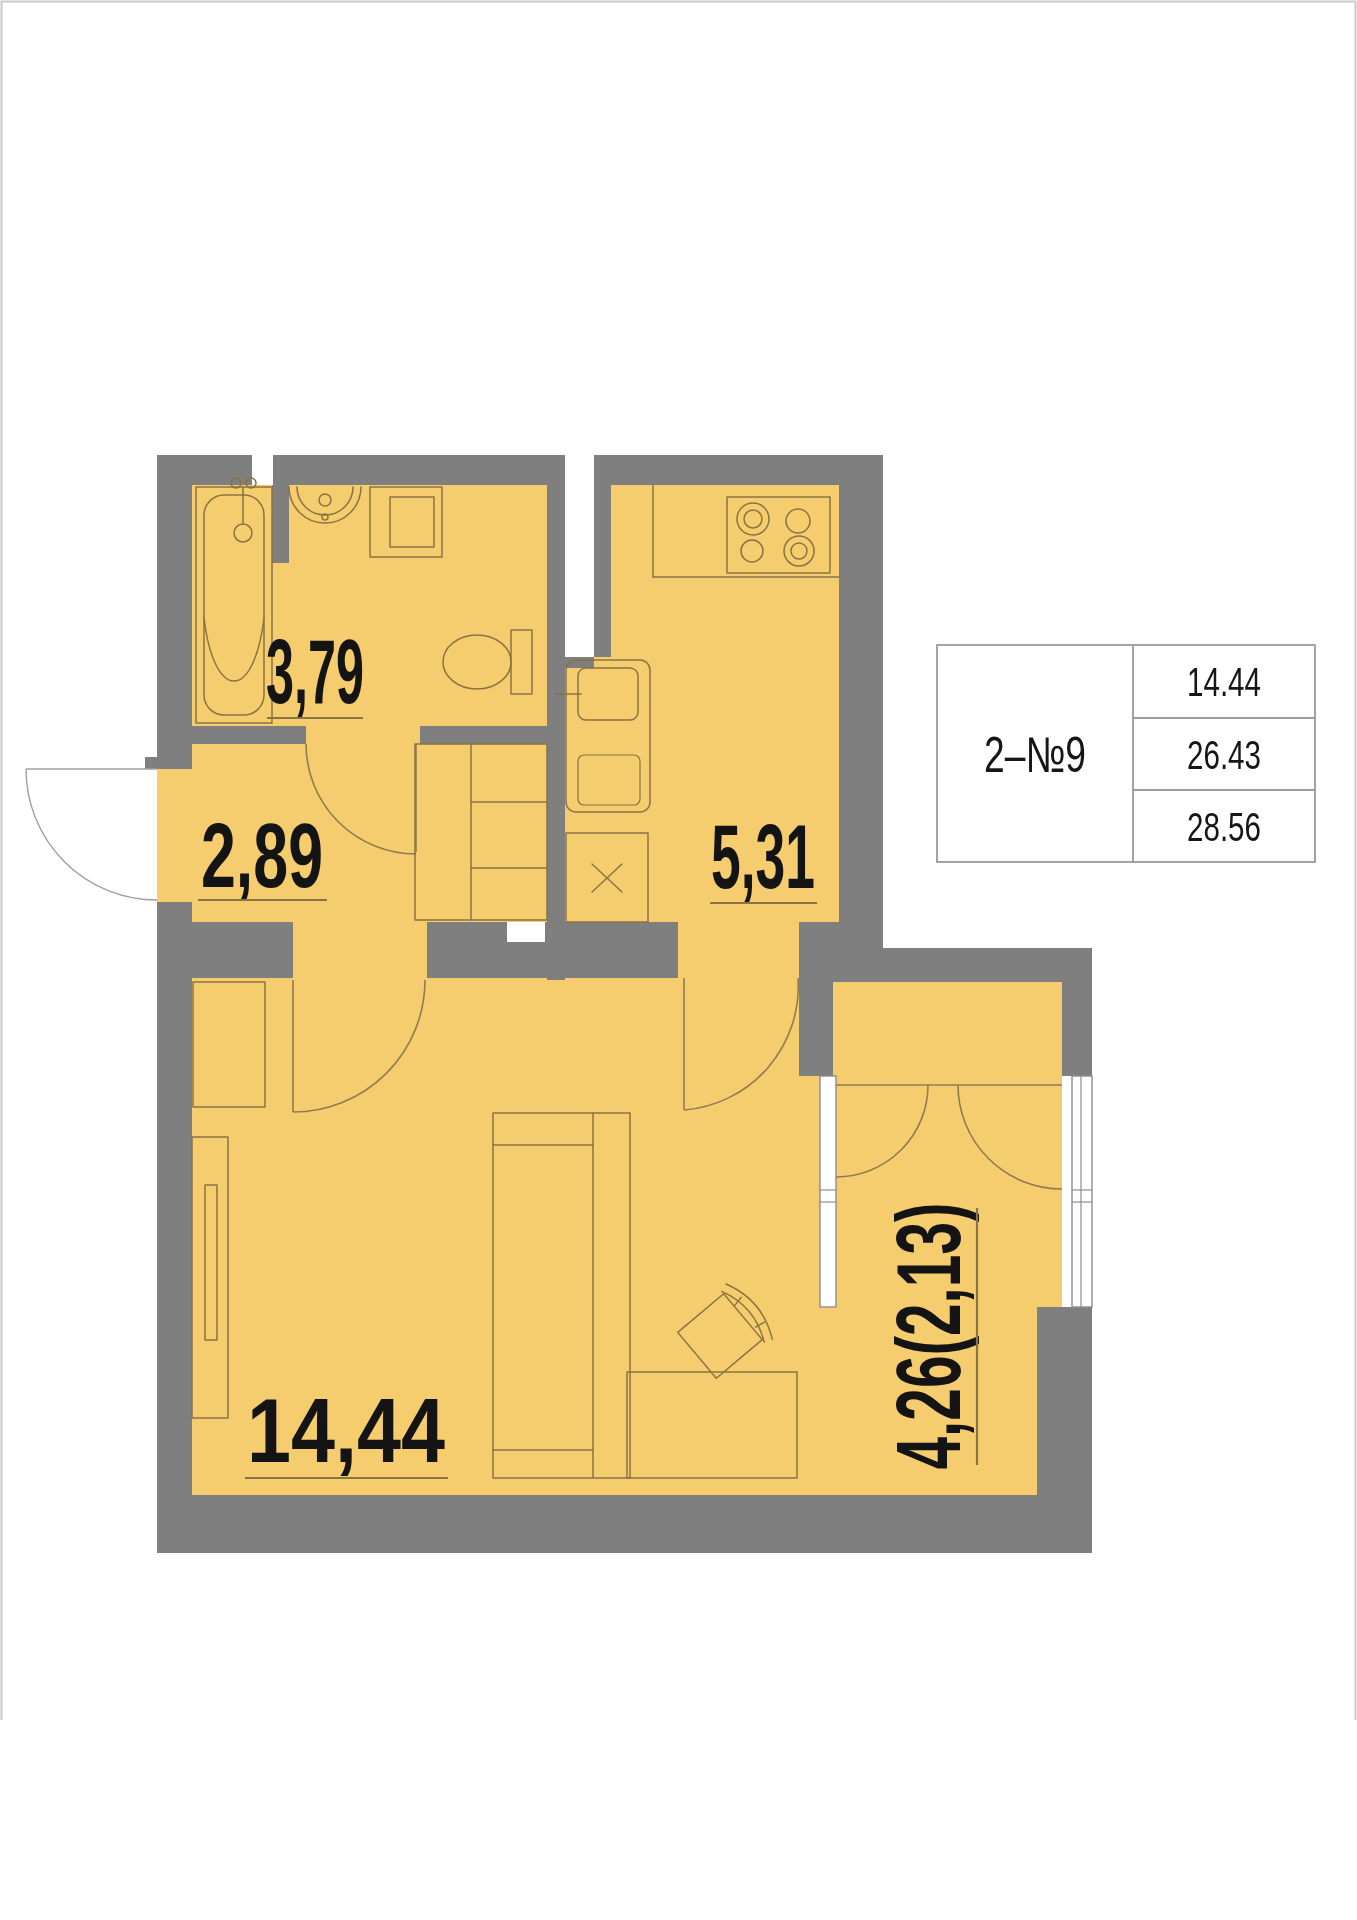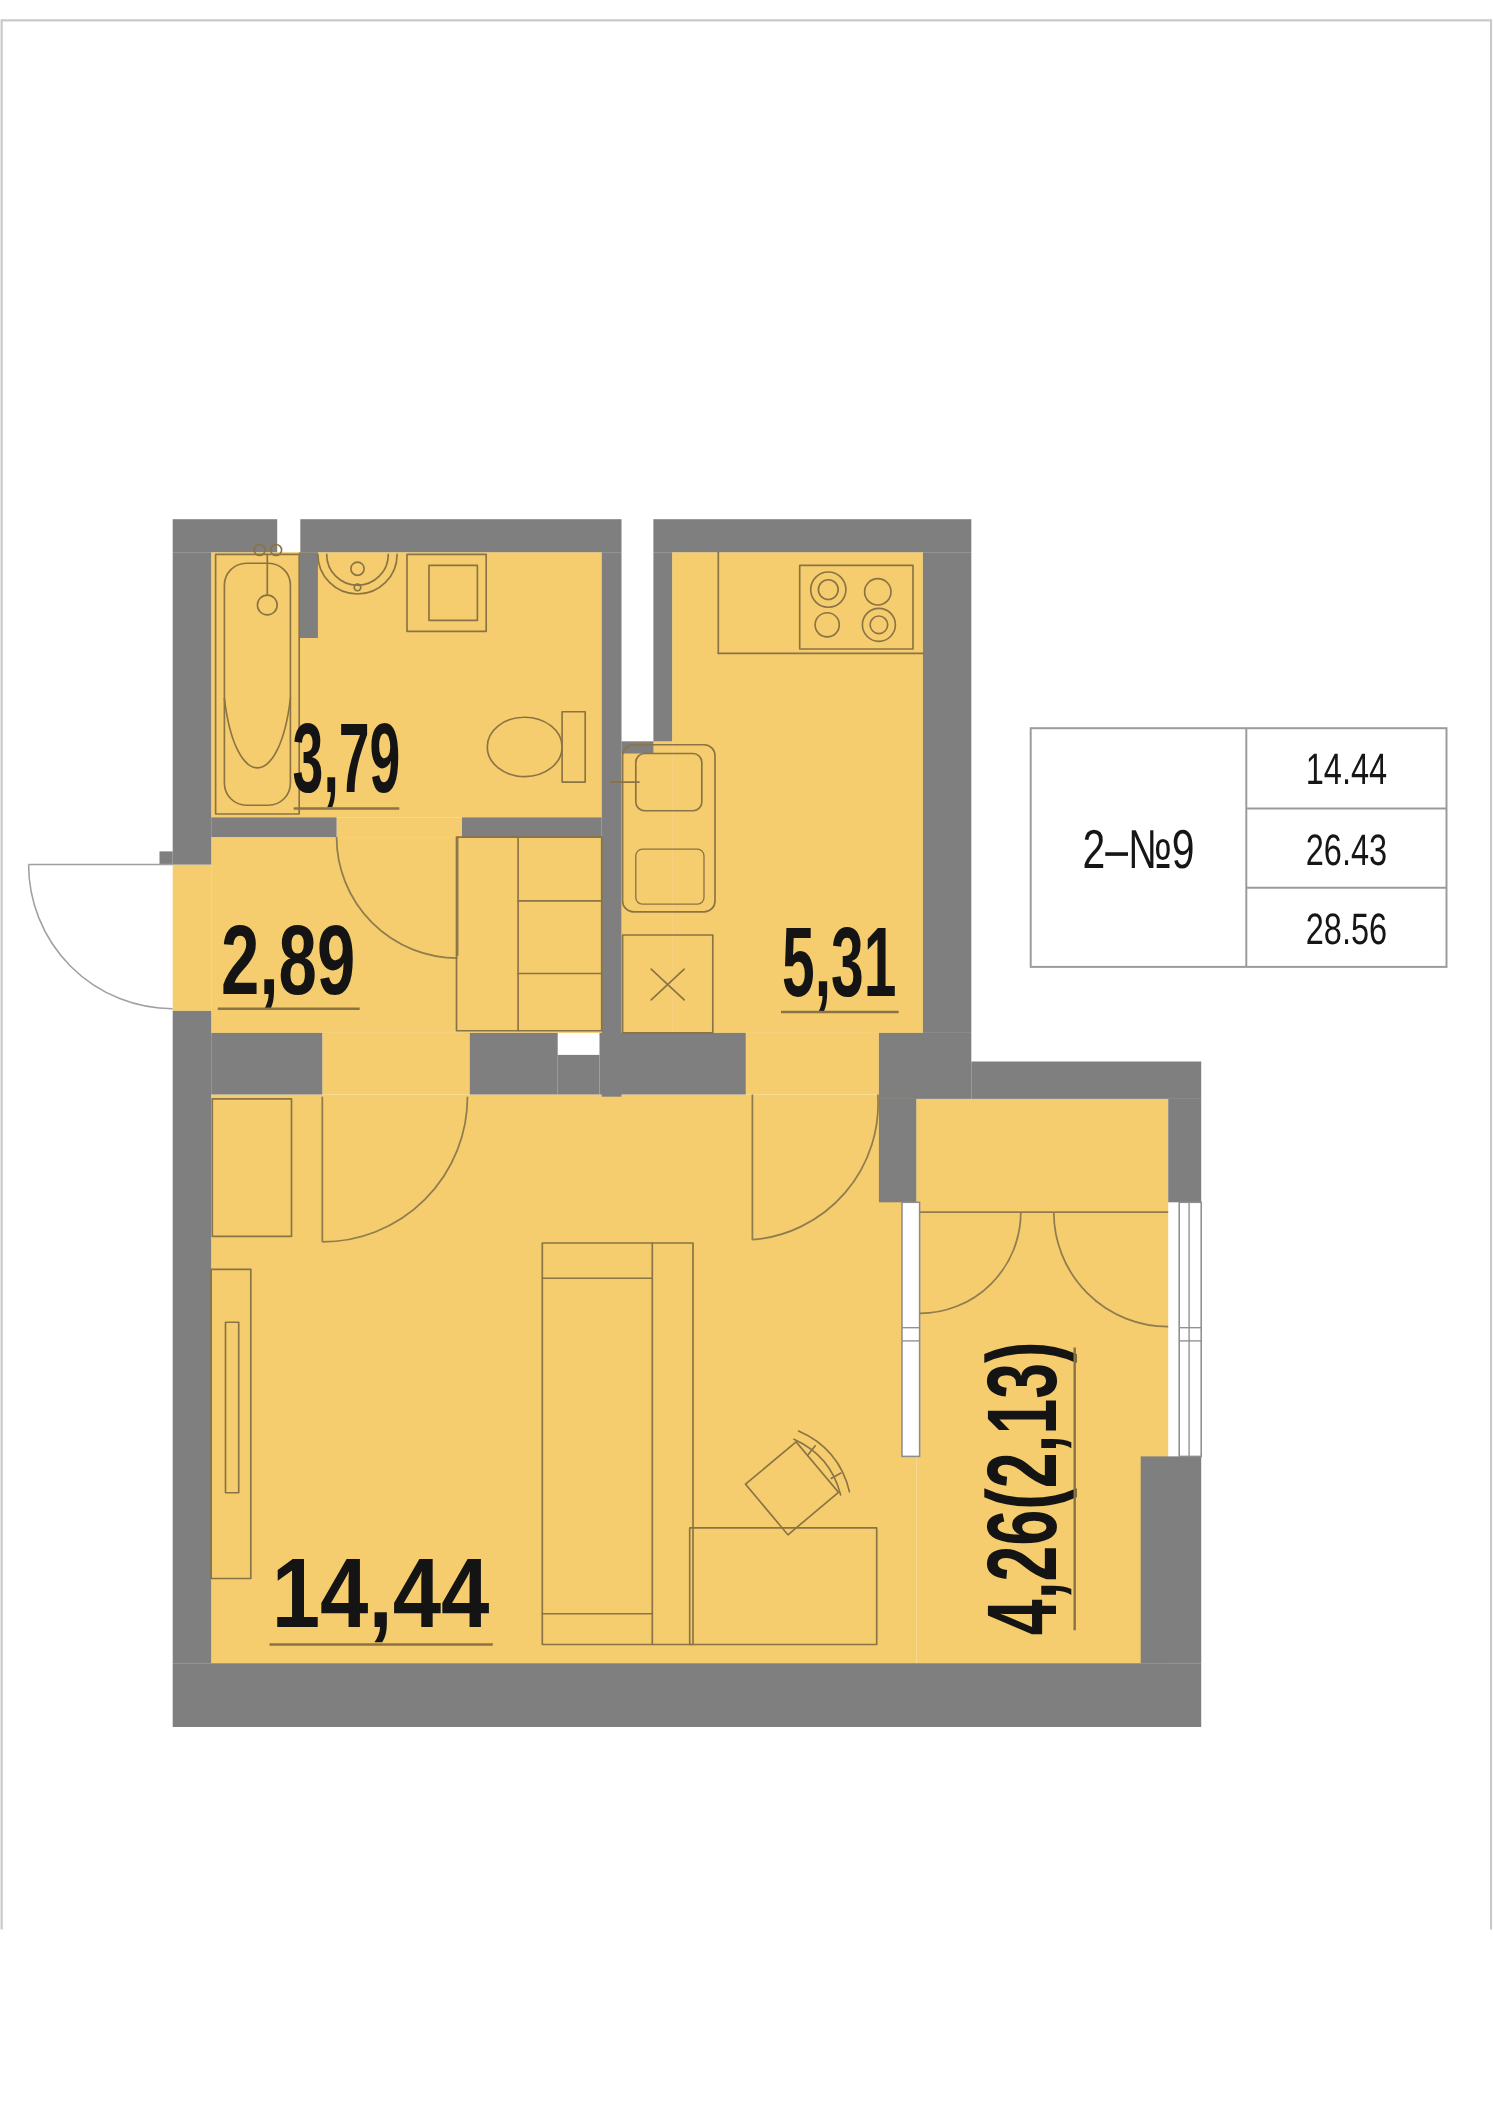--- a/index.html
+++ b/index.html
@@ -1,16 +1,16 @@
 <!DOCTYPE html>
 <html style="--floor: #f5cd6e; --wall: #7f7f7f; --fixture: #8a7344; --door_arc: #8f7d50; --label: #141414; --underline: #8a7344; --table_border: #9b9b9b; --page_border: #c9c9c9;"><head>
 <meta charset="utf-8">
 <style>
   html,body{margin:0;padding:0;background:#fff;}
-  .stage{width:1357px;height:1720px;position:relative;margin:17px auto;}
+  .stage{width:1357px;height:1720px;position:relative;margin:0 auto;}
   svg{display:block;}
   .wall{fill:var(--wall);}
   .floor{fill:var(--floor);}
   .fx{stroke:var(--fixture);fill:none;stroke-width:1.5;stroke-linejoin:round;stroke-linecap:round;}
   .fxthin{stroke:var(--fixture);fill:none;stroke-width:1.2;}
   .arc{stroke:var(--door_arc);fill:none;stroke-width:1.6;}
   .entry-arc{stroke:#a0a0a0;fill:none;stroke-width:1.4;}
   .glass{fill:#ffffff;stroke:#8d8d8d;stroke-width:1.4;}
   .glassline{stroke:#8d8d8d;stroke-width:1.2;}
   .room-label{fill:var(--label);font-family:"Liberation Sans",sans-serif;font-weight:700;font-size:90px;}

